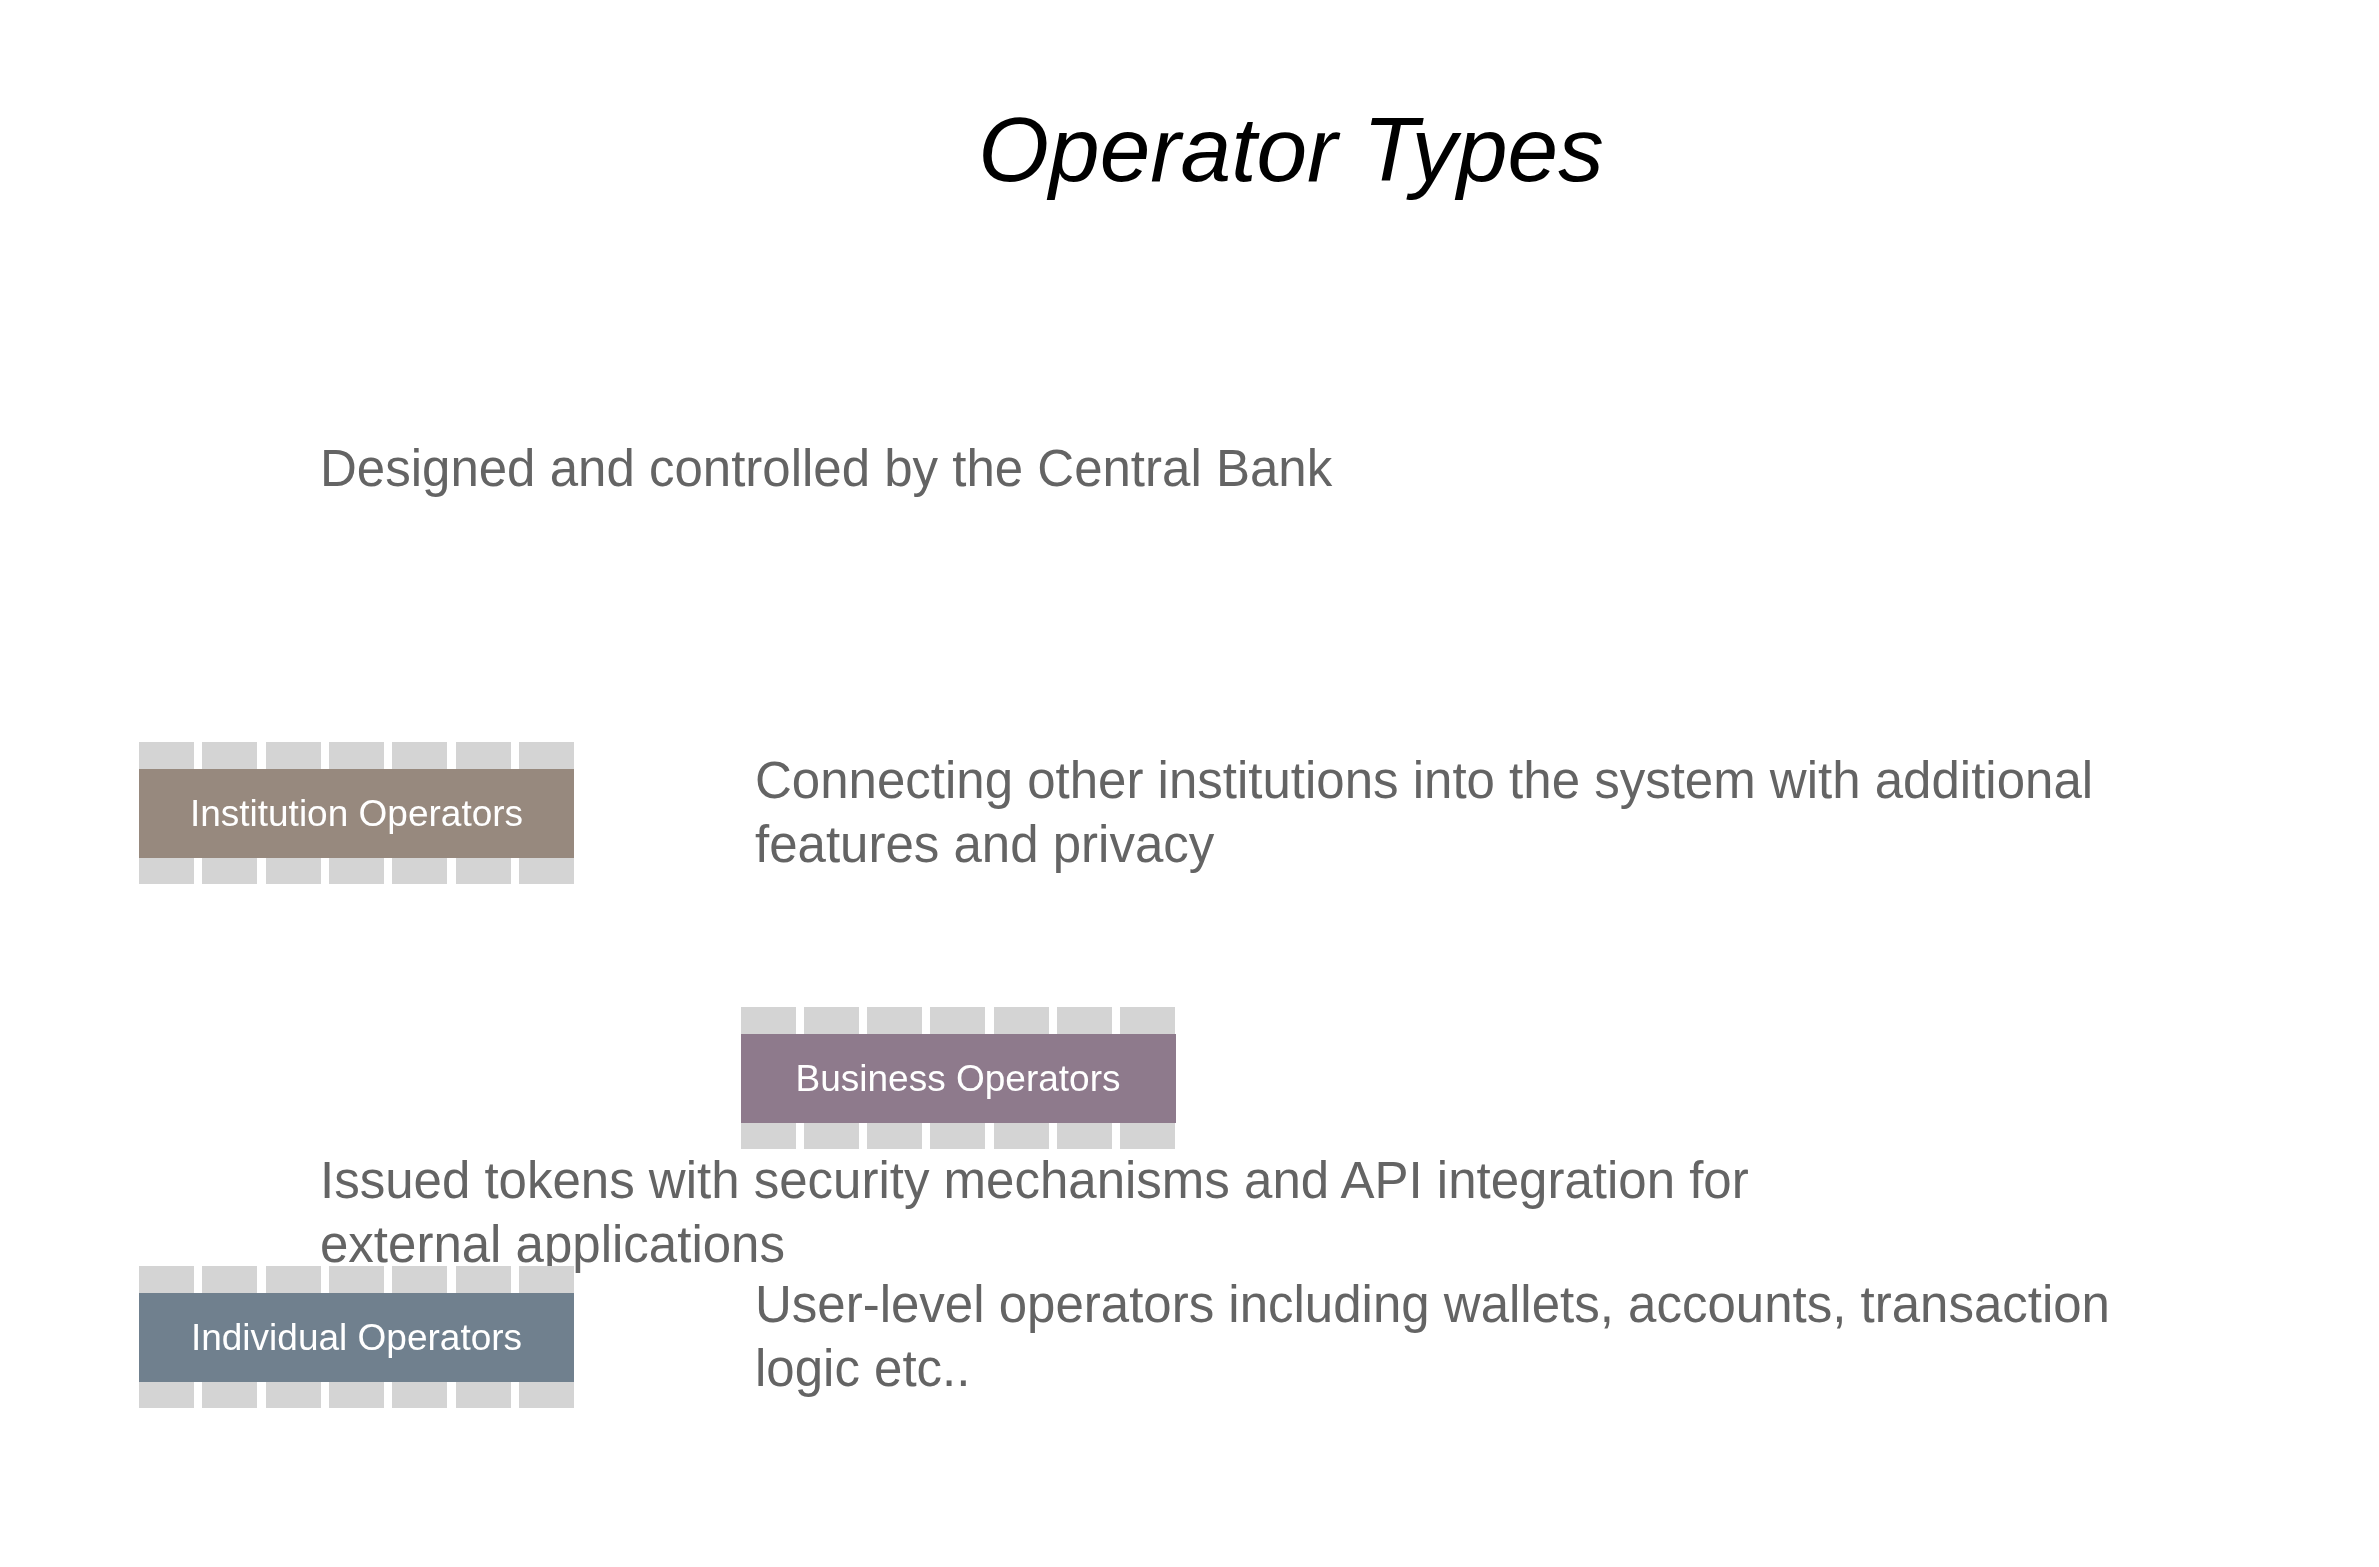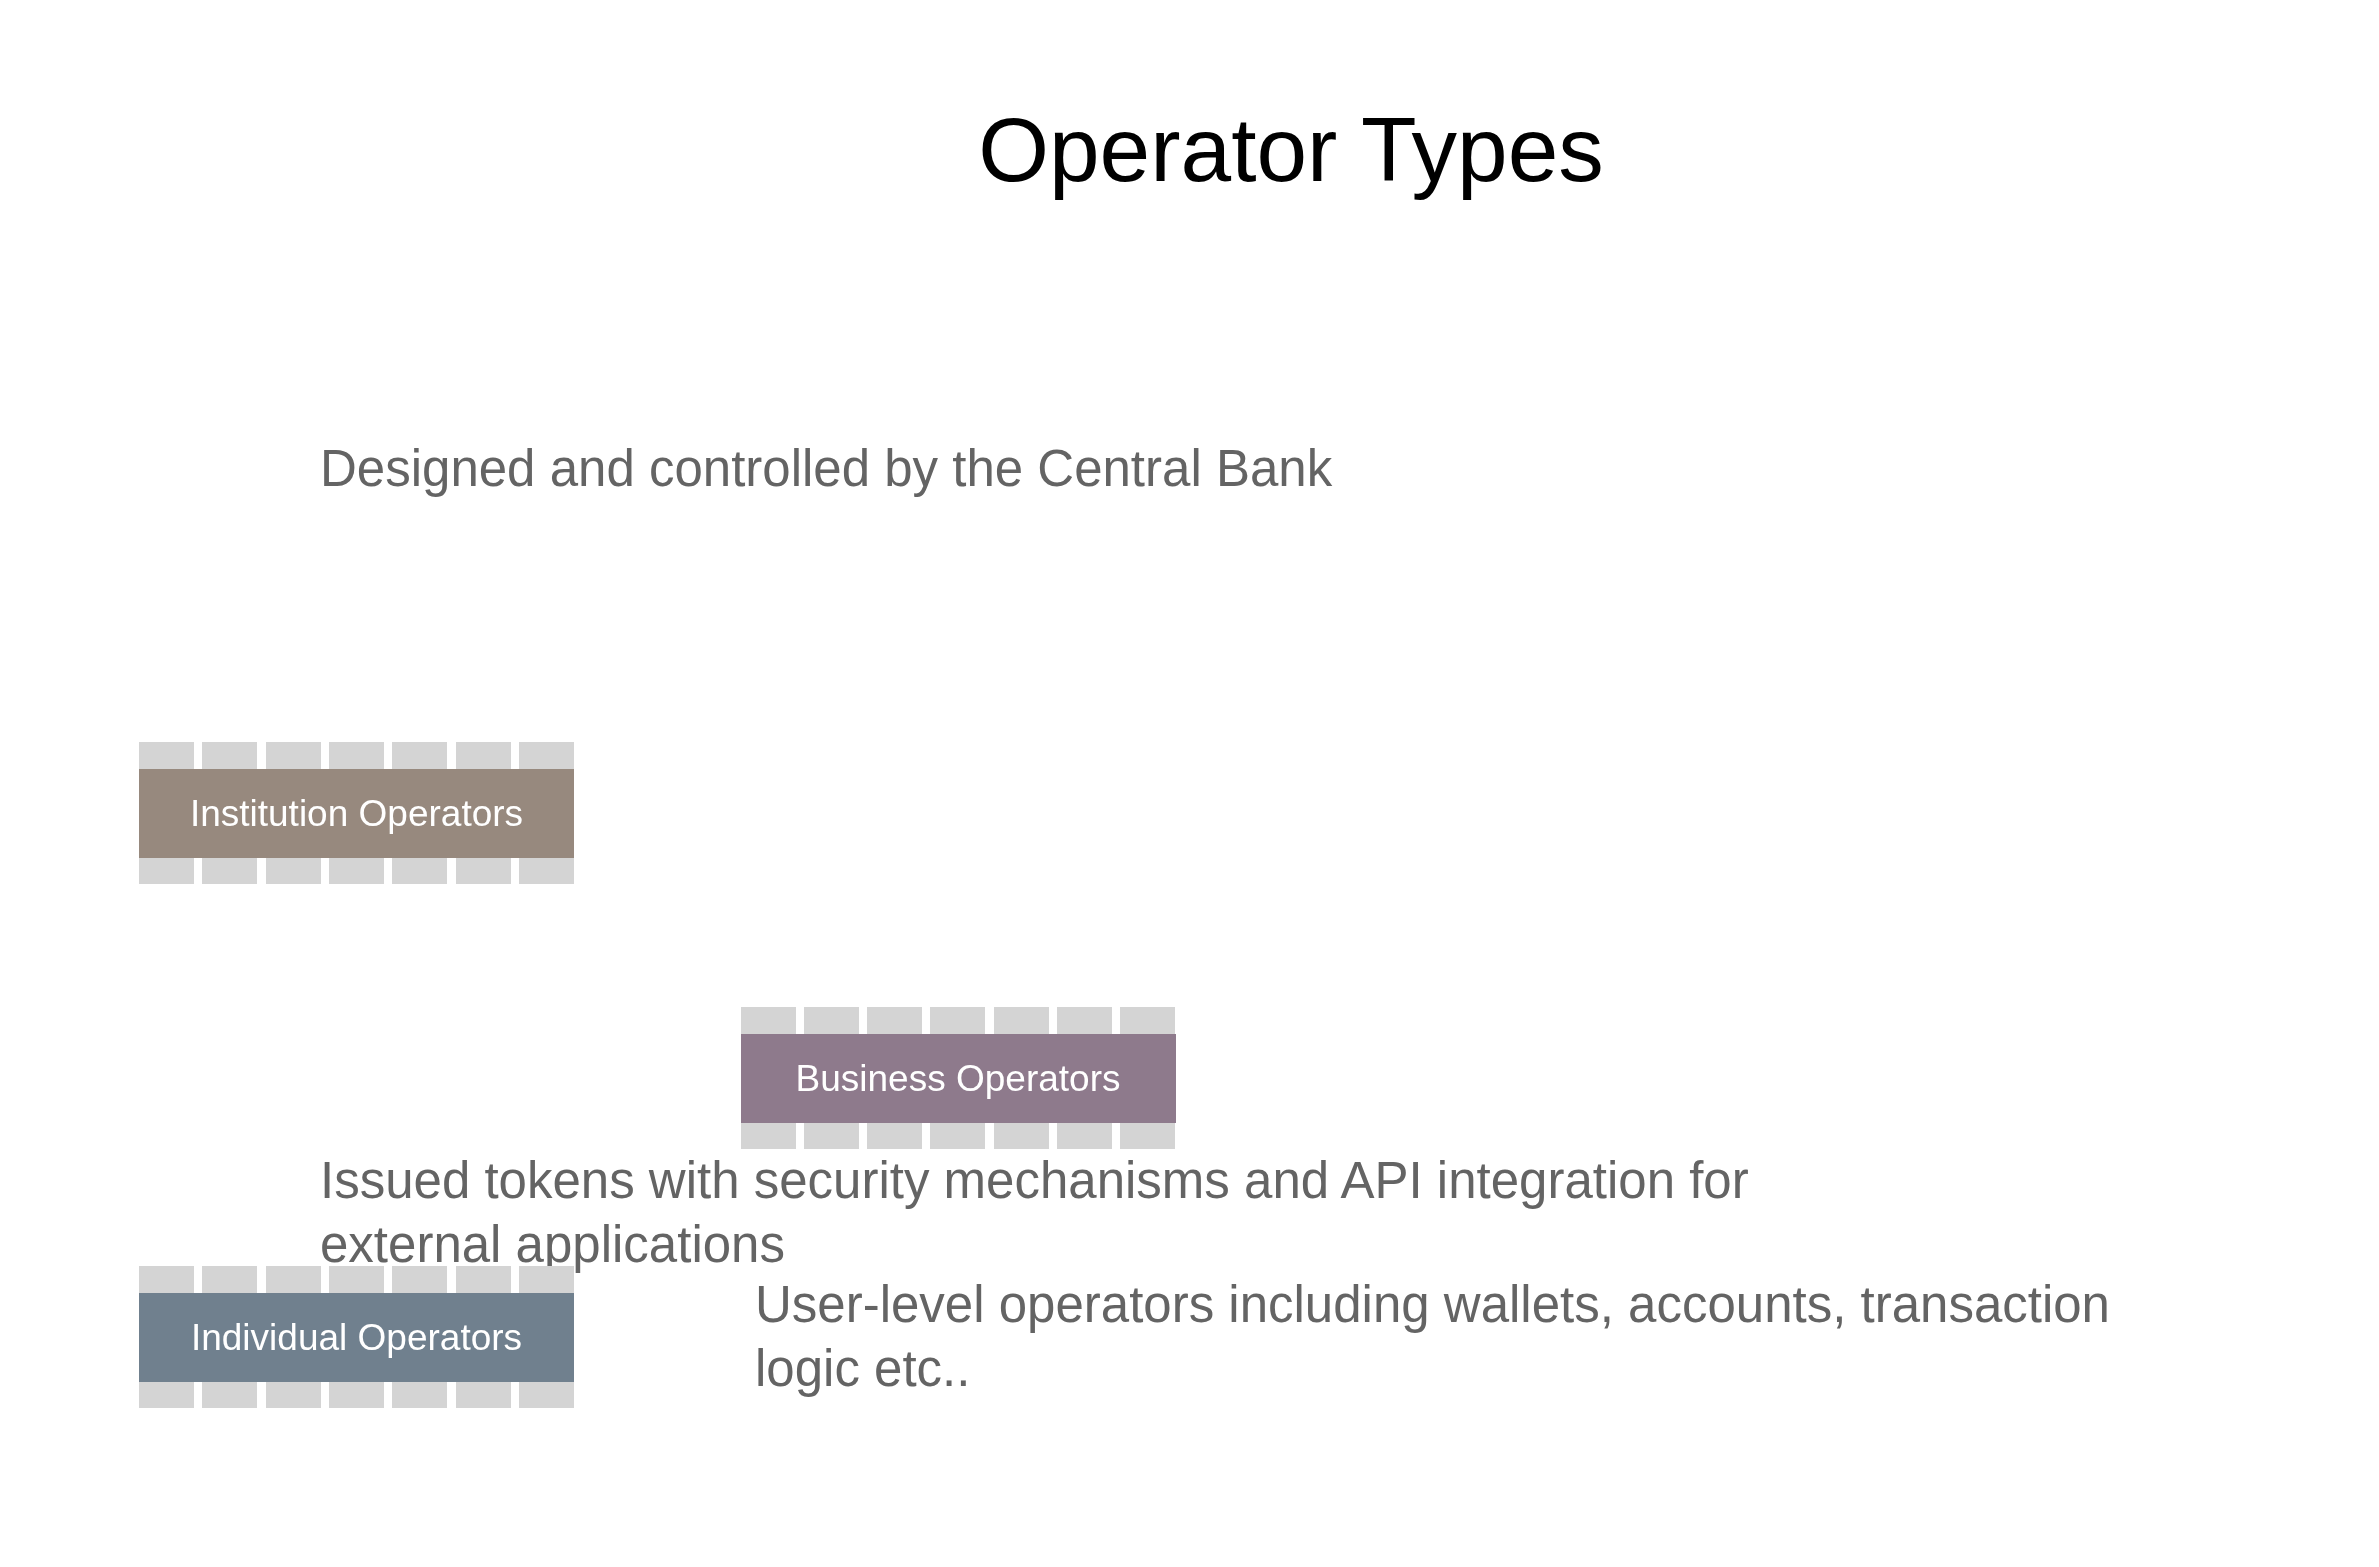--- a/index.html
+++ b/index.html
@@ -20,20 +20,21 @@
     top: 104px;
     left: 0;
     right: 0;
     padding-left: 203px; 
     text-align: center;
     font-size: 91px;
     line-height: 1;
     font-weight: 400;
     color: #000000;
     white-space: nowrap;
+    font-style: italic;
   }
   .operator-row {
     position: absolute;
     left: 139px;
     height: 142px;
     display: flex;
     align-items: center;
   }
   .row-1 { top: 398px; }
   .row-2 { top: 742px; }
@@ -102,20 +103,21 @@
       <div class="pin-row">
           <div class="pin" style="background: rgb(212, 212, 212);"></div>
           <div class="pin" style="background: rgb(212, 212, 212);"></div>
           <div class="pin" style="background: rgb(212, 212, 212);"></div>
           <div class="pin" style="background: rgb(212, 212, 212);"></div>
           <div class="pin" style="background: rgb(212, 212, 212);"></div>
           <div class="pin" style="background: rgb(212, 212, 212);"></div>
           <div class="pin" style="background: rgb(212, 212, 212);"></div>
         </div>
     </div>
+    <div class="description">Connecting other institutions into the system with additional features and privacy</div>
   </div>
 
   <div class="operator-row row-3">
     <div class="chip">
       <div class="pin-row">
           <div class="pin" style="background: rgb(212, 212, 212);"></div>
           <div class="pin" style="background: rgb(212, 212, 212);"></div>
           <div class="pin" style="background: rgb(212, 212, 212);"></div>
           <div class="pin" style="background: rgb(212, 212, 212);"></div>
           <div class="pin" style="background: rgb(212, 212, 212);"></div>

